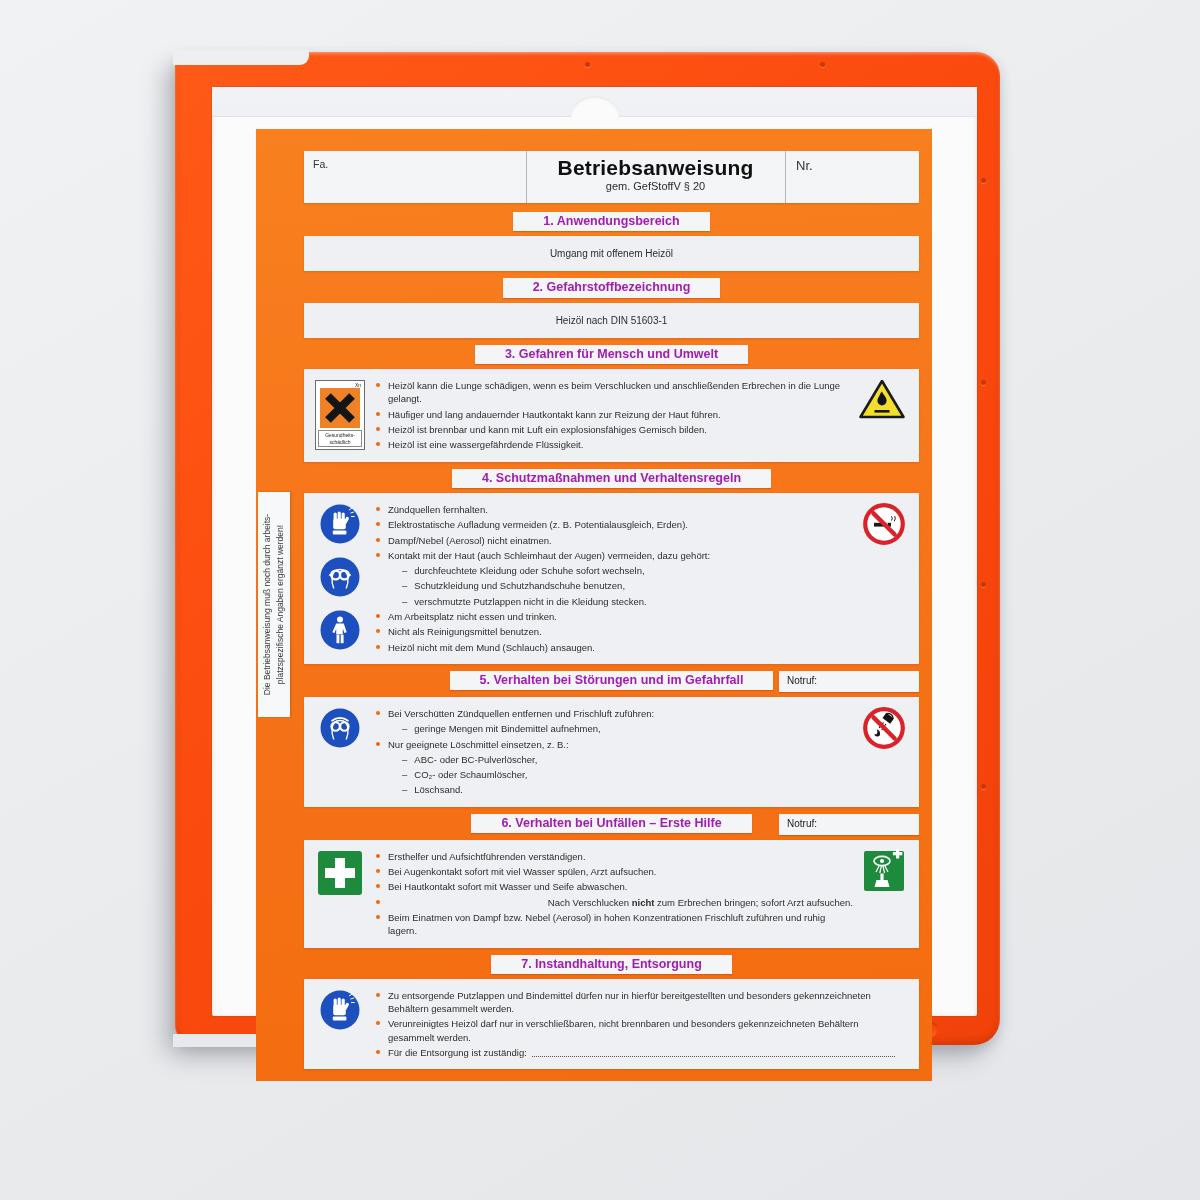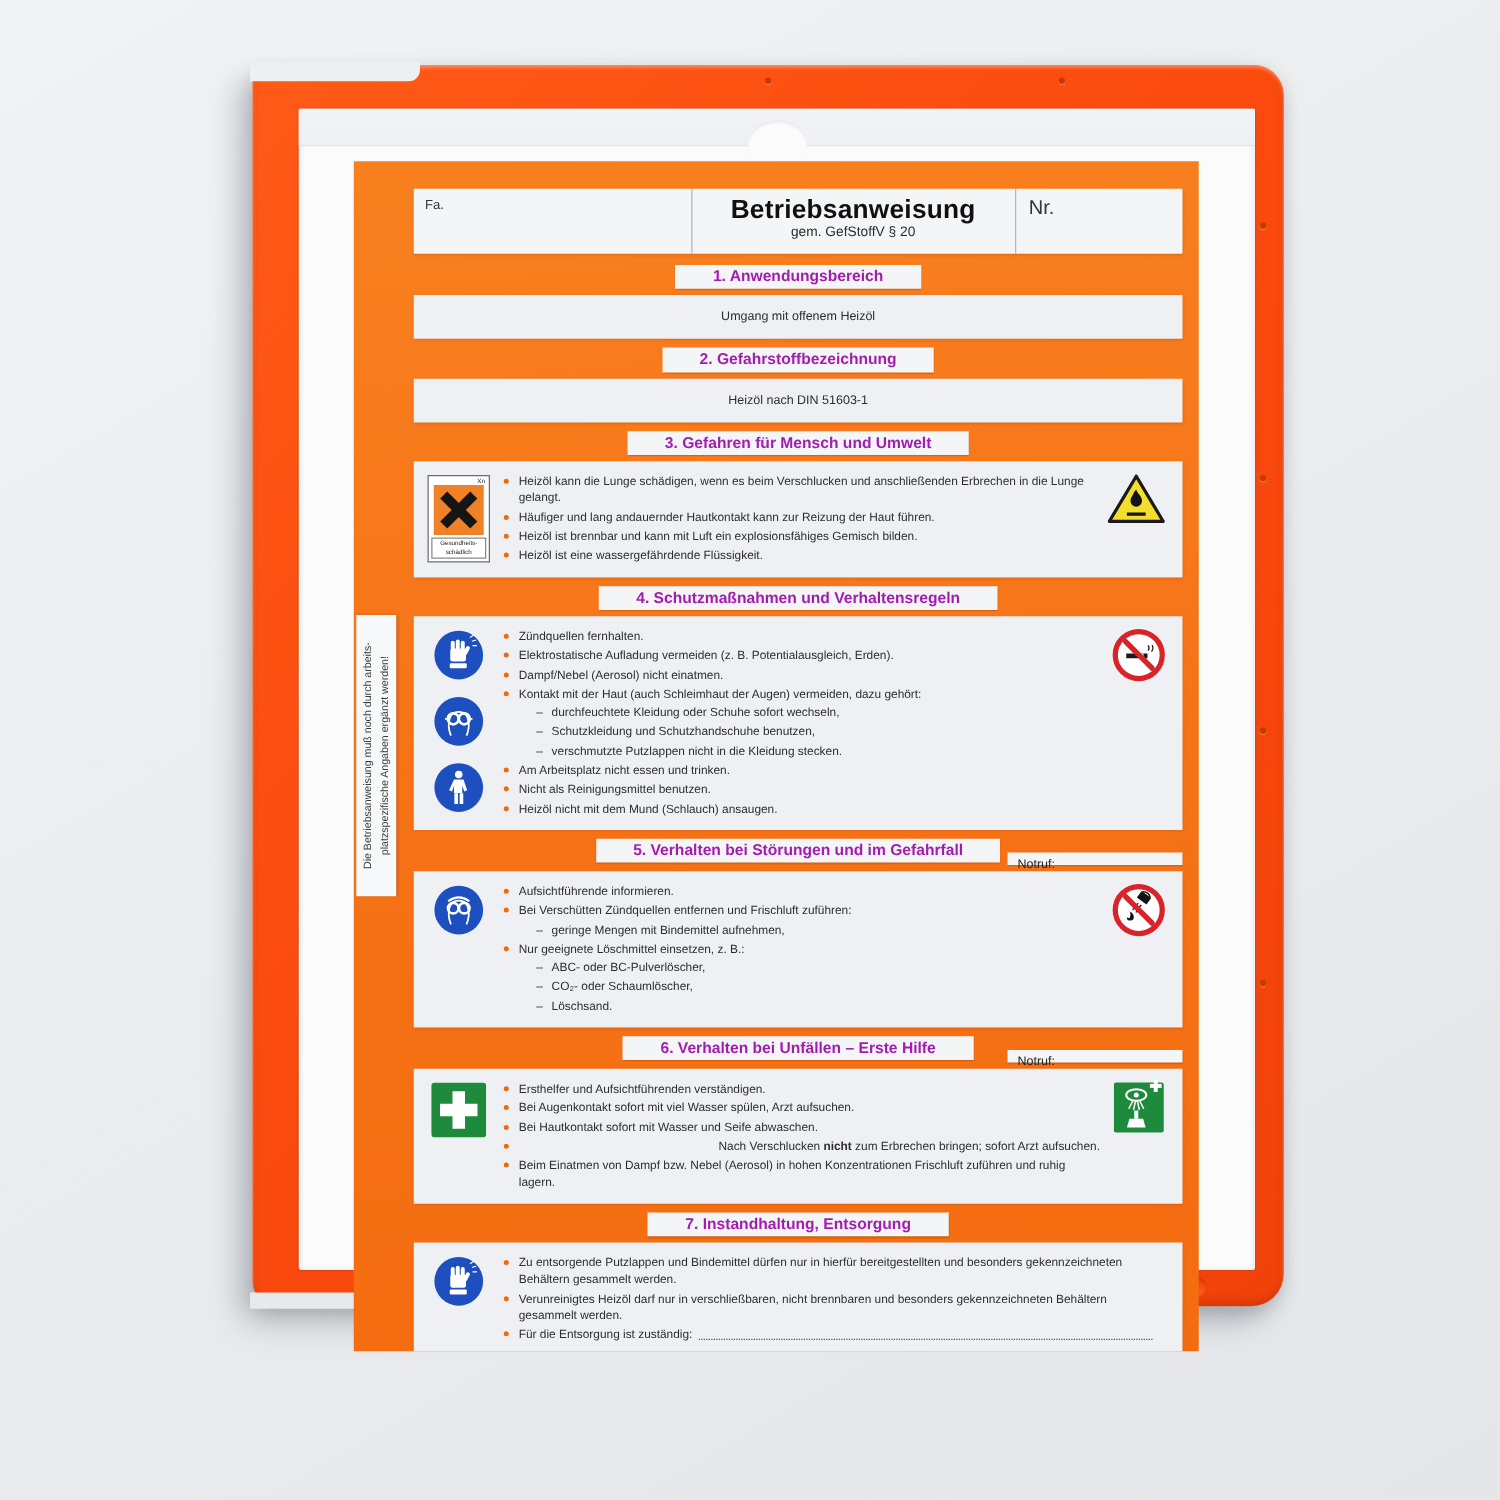--- a/index.html
+++ b/index.html
@@ -7,21 +7,21 @@
     width:1200px;height:1200px;
     background:linear-gradient(150deg,#f1f2f4 0%,#e9ebed 55%,#e4e6e9 100%);
     font-family:"Liberation Sans","DejaVu Sans",sans-serif;
     position:relative;overflow:hidden;
     -webkit-font-smoothing:antialiased;
   }
   .stage{position:absolute;inset:0;}
 
   
   .frame{
-    position:absolute;left:202px;top:52px;width:825px;height:993px;
+    position:absolute;left:175px;top:52px;width:825px;height:993px;
     background:linear-gradient(135deg,#ff5a17 0%,#fb4a0e 45%,#f1420a 100%);
     border-radius:8px 24px 26px 20px;
     box-shadow:-12px 14px 22px rgba(110,115,125,.38),0 5px 12px rgba(110,115,125,.28),
                inset 0 2px 3px rgba(255,255,255,.35),inset 0 -4px 6px rgba(150,35,0,.30);
   }
   .notch-tl{position:absolute;left:-2px;top:-2px;width:136px;height:15px;background:#edeff1;border-bottom-right-radius:9px;}
   .notch-bl{position:absolute;left:-2px;bottom:-2px;width:136px;height:13px;background:#e7e9ec;border-top-right-radius:9px;}
   .hole{position:absolute;width:5px;height:5px;border-radius:50%;background:#c33a05;box-shadow:0 1px 1px rgba(255,160,110,.55);}
   .emboss{position:absolute;right:62px;bottom:8px;width:112px;height:15px;border-radius:8px;
           background:linear-gradient(#ef3f06,#ff5e1e);box-shadow:inset 0 1px 2px rgba(0,0,0,.18);}
@@ -49,34 +49,34 @@
   .vnote{width:225px;height:32px;transform-origin:0 0;transform:rotate(-90deg) translateX(-225px);
          background:#f7f8f9;box-shadow:0 1px 2px rgba(140,55,0,.35);
          display:flex;flex-direction:column;justify-content:center;text-align:center;
          font-size:8.5px;line-height:1.5;color:#3a3a3a;}
 
   
   .hdr{position:relative;height:52px;background:#f4f5f7;margin-bottom:9px;box-shadow:0 1px 2px rgba(140,55,0,.25);}
   .hdr .vdiv{position:absolute;top:0;bottom:0;width:1px;background:#b3b6bb;}
   .hdr .vdiv.d1{left:222px;} .hdr .vdiv.d2{left:481px;}
   .hdr .fa{position:absolute;left:9px;top:7px;font-size:10.5px;color:#333;}
-  .hdr .nr{position:absolute;left:492px;top:7px;font-size:16px;color:#333;}
+  .hdr .nr{position:absolute;left:492px;top:7px;font-size:13px;color:#333;}
   .hdr .titleblock{position:absolute;left:222px;width:259px;top:5px;text-align:center;}
   .hdr .t1{font-size:21px;font-weight:700;color:#101010;letter-spacing:.2px;line-height:1.1;}
   .hdr .t2{font-size:11px;color:#2c2c2c;margin-top:1px;}
 
   
   .sec-bar{display:table;margin:0 auto 5px;background:#f4f5f7;padding:2px 30px 3px;
            font-size:12.5px;font-weight:700;color:#a21caf;line-height:1.15;
            box-shadow:0 1px 1px rgba(140,55,0,.3);white-space:nowrap;}
   .sec-row{position:relative;margin-bottom:5px;height:21px;}
   .sec-row .sec-bar{margin-bottom:0;}
   .notruf{position:absolute;right:0;top:0;bottom:0;width:140px;background:#f4f5f7;
           font-size:10px;color:#222;padding:4px 0 0 8px;box-sizing:border-box;
-          box-shadow:0 1px 1px rgba(140,55,0,.3);margin-top:11px;}
+          box-shadow:0 1px 1px rgba(140,55,0,.3);}
 
   
   .cbox{position:relative;background:#eef0f3;margin-bottom:7px;display:flex;
         padding:8px 10px 8px 0;box-shadow:0 1px 2px rgba(140,55,0,.22);}
   .cbox.plain{display:block;text-align:center;padding:12px 10px;font-size:10px;color:#2d2d2d;}
   .icol{flex:0 0 72px;display:flex;flex-direction:column;align-items:center;gap:13px;padding-top:3px;}
   .tcol{flex:1;padding-right:14px;min-width:0;}
   .tcol.w-right-icon{padding-right:56px;}
   .bullet{display:flex;font-size:9.5px;line-height:1.4;color:#2d2d2d;margin:2px 0;}
   .bullet .dot{flex:0 0 4px;width:4px;height:4px;border-radius:50%;background:#ed6a0e;margin:4px 8px 0 0;}
@@ -283,24 +283,20 @@
                 <path d="M13.8 31.5 q-2.3-5.5 -1.7-10.5 q.6-8.5 7.9-8.5 q7.3 0 7.9 8.5 q.6 5 -1.7 10.5" stroke="#fff" stroke-width="1.4" fill="none"></path>
                 <circle cx="15.6" cy="18.5" r="4.2" fill="none" stroke="#fff" stroke-width="2.1"></circle>
                 <circle cx="24.4" cy="18.5" r="4.2" fill="none" stroke="#fff" stroke-width="2.1"></circle>
                 <path d="M19.1 17.8 h1.8" stroke="#fff" stroke-width="1.5"></path>
               </svg>
             </div>
           </div>
           <div class="tcol w-right-icon">
             <div class="bullet">
                 <span class="dot"></span>
-                <span>Aufsichtführende informieren.</span>
-              </div>
-            <div class="bullet">
-                <span class="dot"></span>
                 <span>Bei Verschütten Zündquellen entfernen und Frischluft zuführen:</span>
               </div>
             <div class="bullet sub">
                 <span>geringe Mengen mit Bindemittel aufnehmen,</span>
               </div>
             <div class="bullet">
                 <span class="dot"></span>
                 <span>Nur geeignete Löschmittel einsetzen, z. B.:</span>
               </div>
             <div class="bullet sub">

